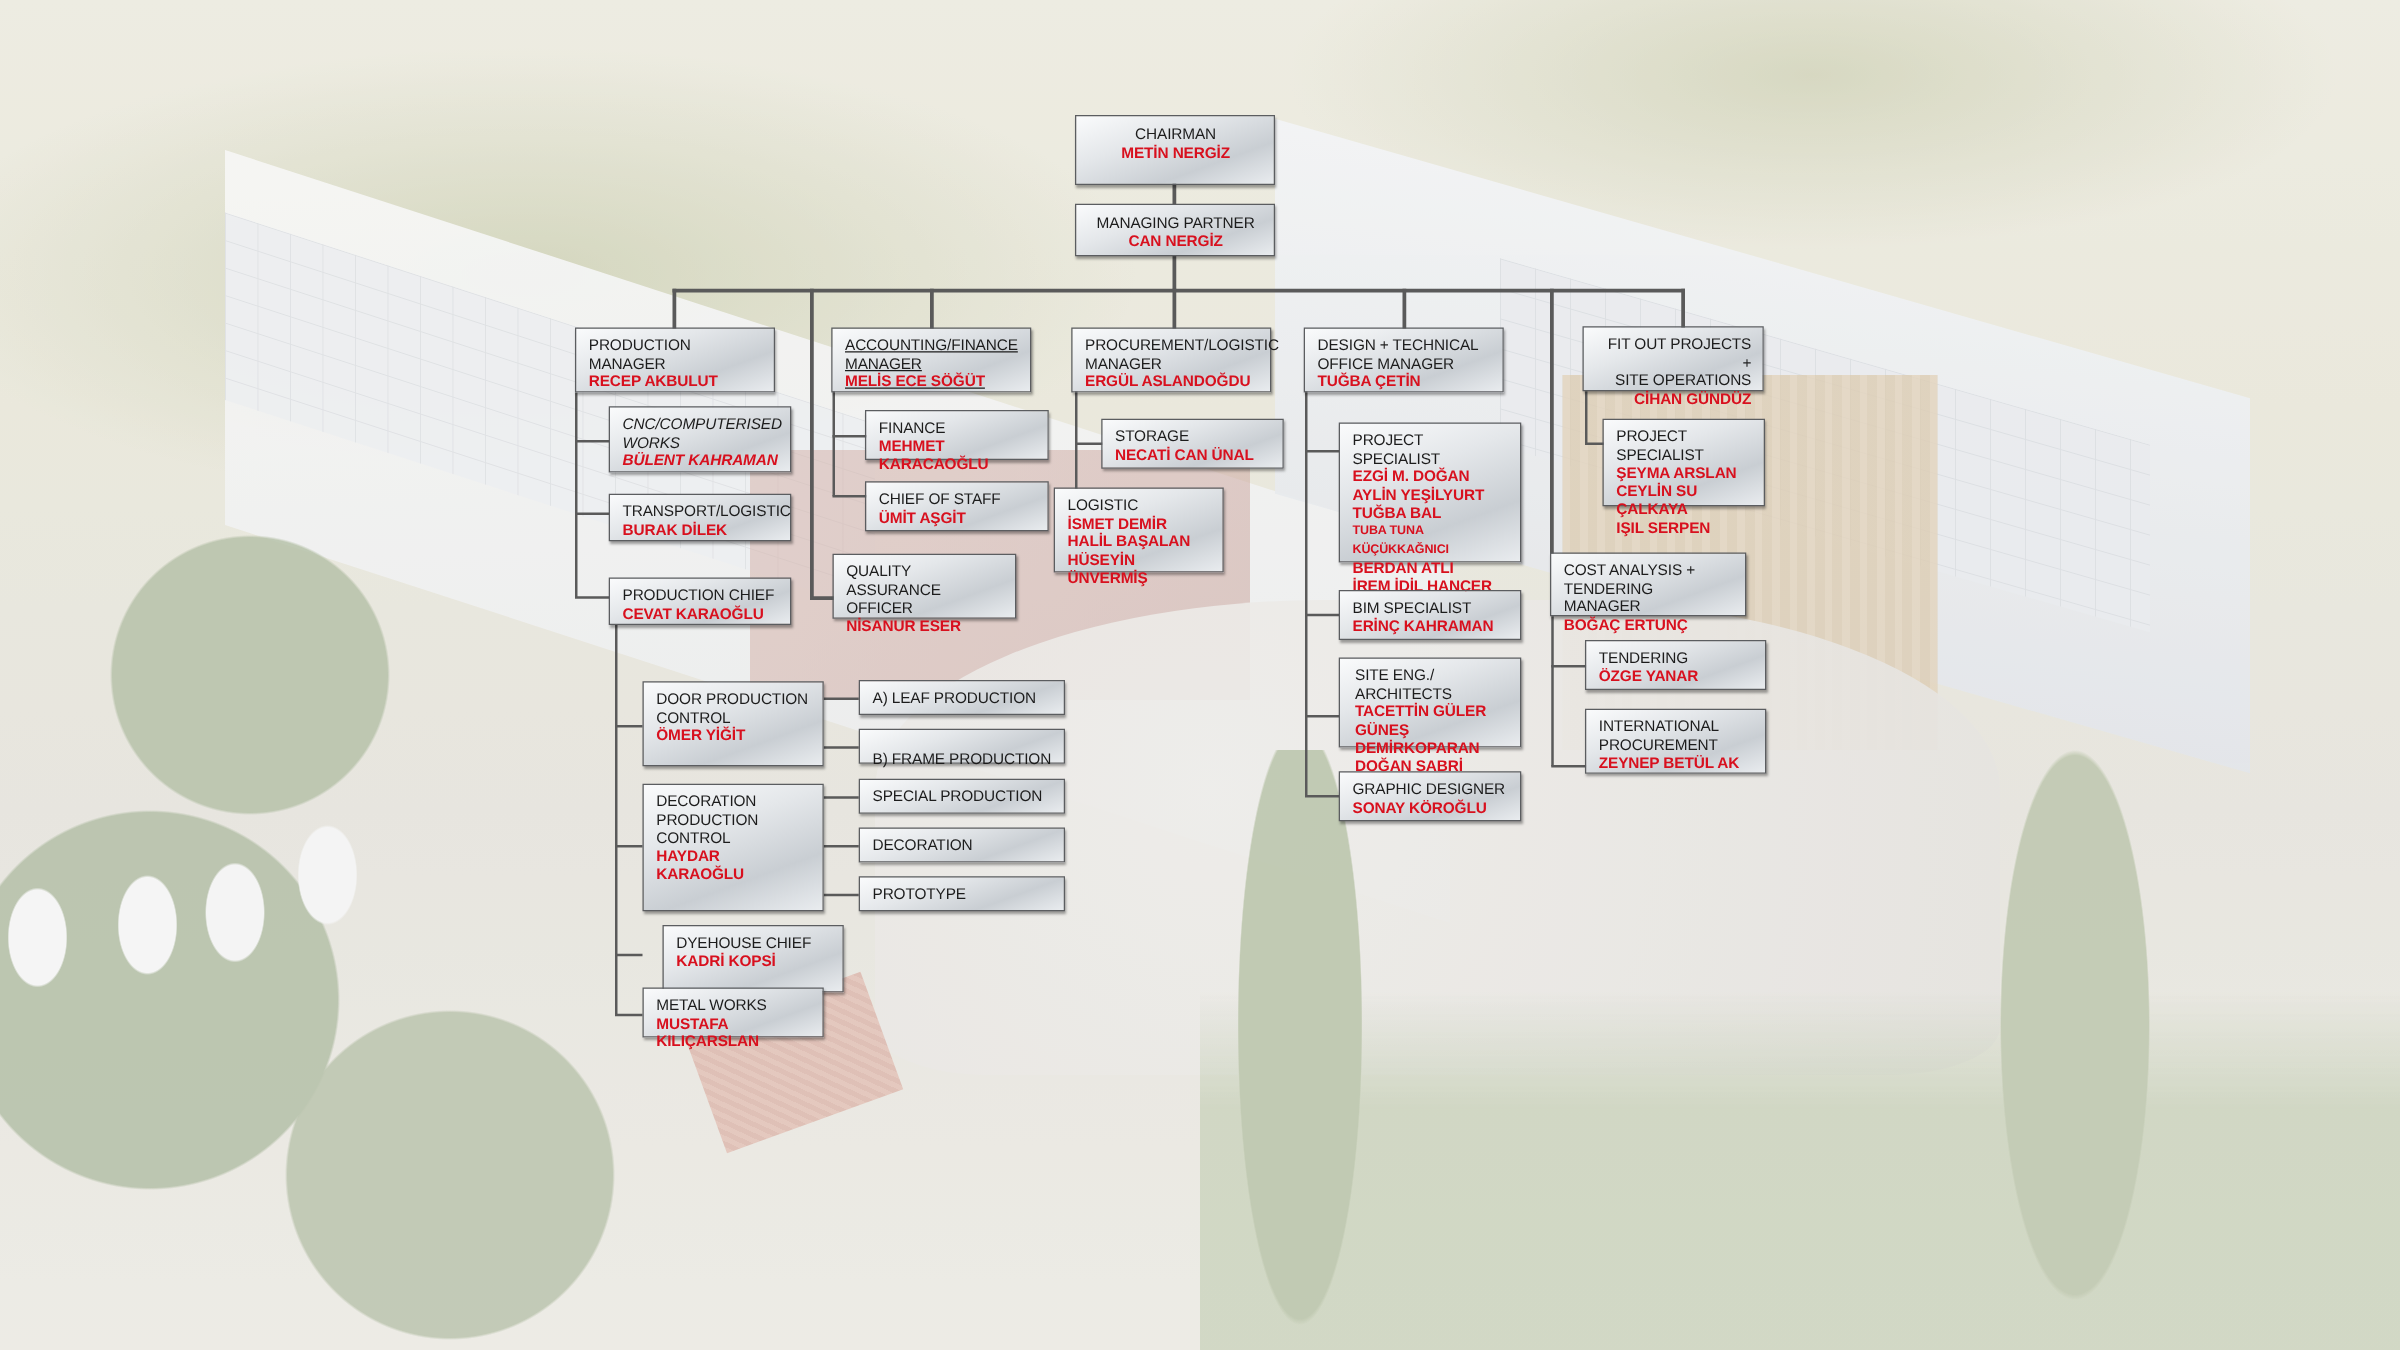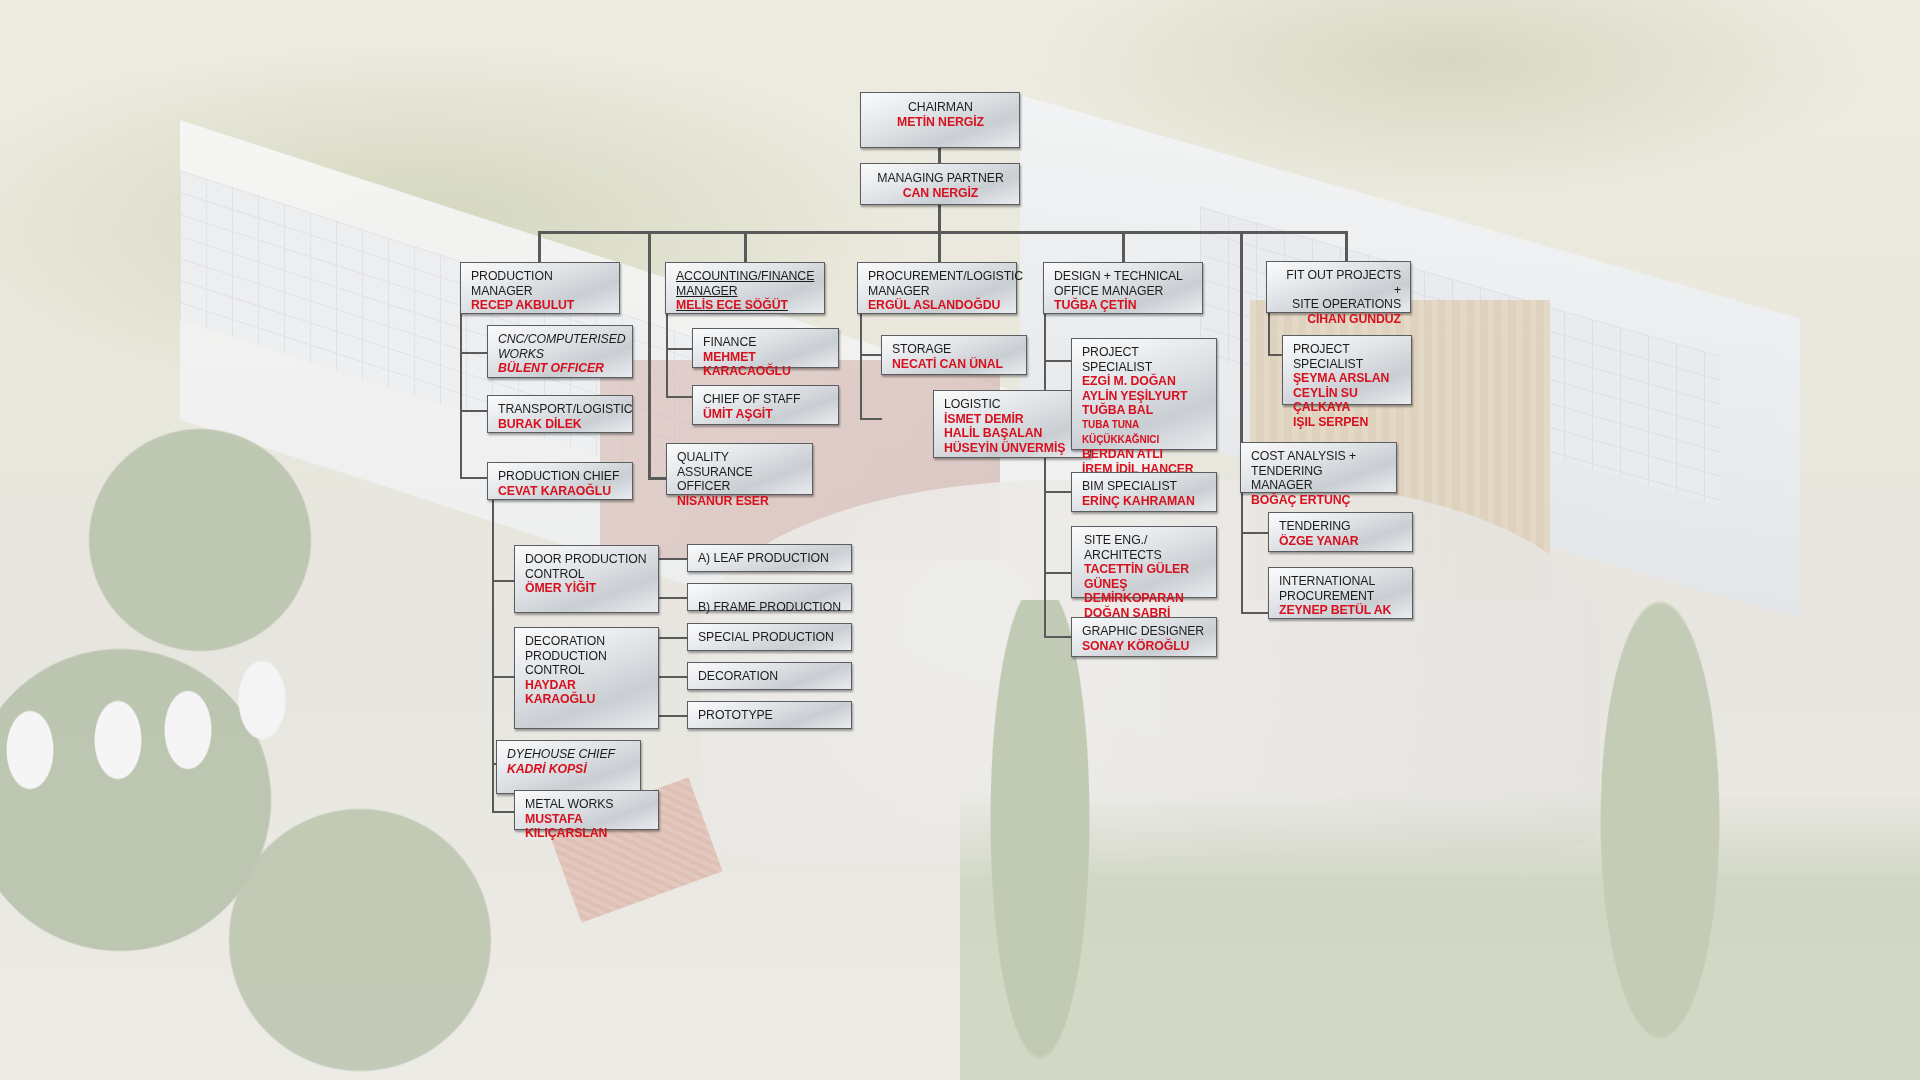--- a/index.html
+++ b/index.html
@@ -147,21 +147,21 @@
     <span class="name">CAN NERGİZ</span>
   </div>
 
   <div class="box" style="left:460px;top:262px;width:160px;height:52px;">
     <span class="title">PRODUCTION MANAGER</span>
     <span class="name">RECEP AKBULUT</span>
   </div>
   <div class="box" style="left:487px;top:325px;width:146px;height:53px;font-style:italic;">
     <span class="title">CNC/COMPUTERISED
 WORKS</span>
-    <span class="name">BÜLENT OFFICER</span>
+    <span class="name">BÜLENT KAHRAMAN</span>
   </div>
   <div class="box" style="left:487px;top:395px;width:146px;height:38px;">
     <span class="title">TRANSPORT/LOGISTIC</span>
     <span class="name">BURAK DİLEK</span>
   </div>
   <div class="box" style="left:487px;top:462px;width:146px;height:38px;">
     <span class="title">PRODUCTION CHIEF</span>
     <span class="name">CEVAT KARAOĞLU</span>
   </div>
   <div class="box" style="left:514px;top:545px;width:145px;height:68px;">
@@ -183,21 +183,21 @@
   </div>
   <div class="box single" style="left:687px;top:623px;width:165px;height:28px;padding-top:6px;">
     <span class="title">SPECIAL PRODUCTION</span>
   </div>
   <div class="box single" style="left:687px;top:662px;width:165px;height:28px;padding-top:6px;">
     <span class="title">DECORATION</span>
   </div>
   <div class="box single" style="left:687px;top:701px;width:165px;height:28px;padding-top:6px;">
     <span class="title">PROTOTYPE</span>
   </div>
-  <div class="box" style="left:496px;top:740px;width:145px;height:54px;font-style:italic;">
+  <div class="box" style="left:530px;top:740px;width:145px;height:54px;">
     <span class="title">DYEHOUSE CHIEF</span>
     <span class="name">KADRİ KOPSİ</span>
   </div>
   <div class="box" style="left:514px;top:790px;width:145px;height:40px;">
     <span class="title">METAL WORKS</span>
     <span class="name">MUSTAFA KILIÇARSLAN</span>
   </div>
 
   <div class="box" style="left:665px;top:262px;width:160px;height:52px;text-decoration:underline;">
     <span class="title">ACCOUNTING/FINANCE
@@ -220,21 +220,21 @@
 
   <div class="box" style="left:857px;top:262px;width:160px;height:52px;">
     <span class="title">PROCUREMENT/LOGISTIC
 MANAGER</span>
     <span class="name">ERGÜL ASLANDOĞDU</span>
   </div>
   <div class="box" style="left:881px;top:335px;width:146px;height:40px;">
     <span class="title">STORAGE</span>
     <span class="name">NECATİ CAN ÜNAL</span>
   </div>
-  <div class="box" style="left:933px;top:390px;width:158px;height:68px;">
+  <div class="box" style="left:843px;top:390px;width:136px;height:68px;">
     <span class="title">LOGISTIC</span>
     <span class="names">
       <span>İSMET DEMİR</span>
       <span>HALİL BAŞALAN</span>
       <span>HÜSEYİN ÜNVERMİŞ</span>
     </span>
   </div>
 
   <div class="box" style="left:1043px;top:262px;width:160px;height:52px;">
     <span class="title">DESIGN + TECHNICAL

